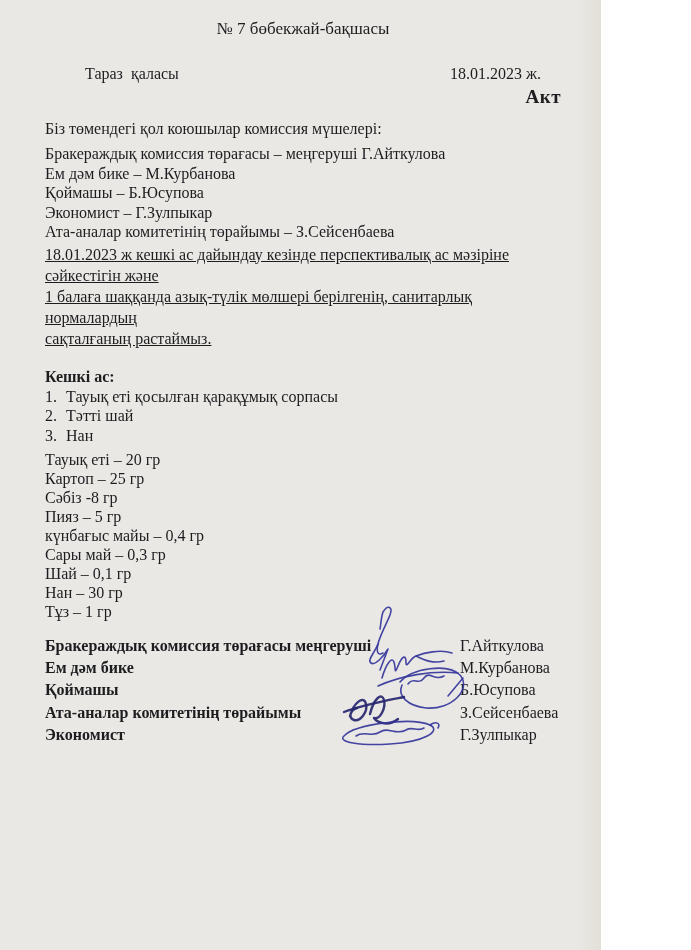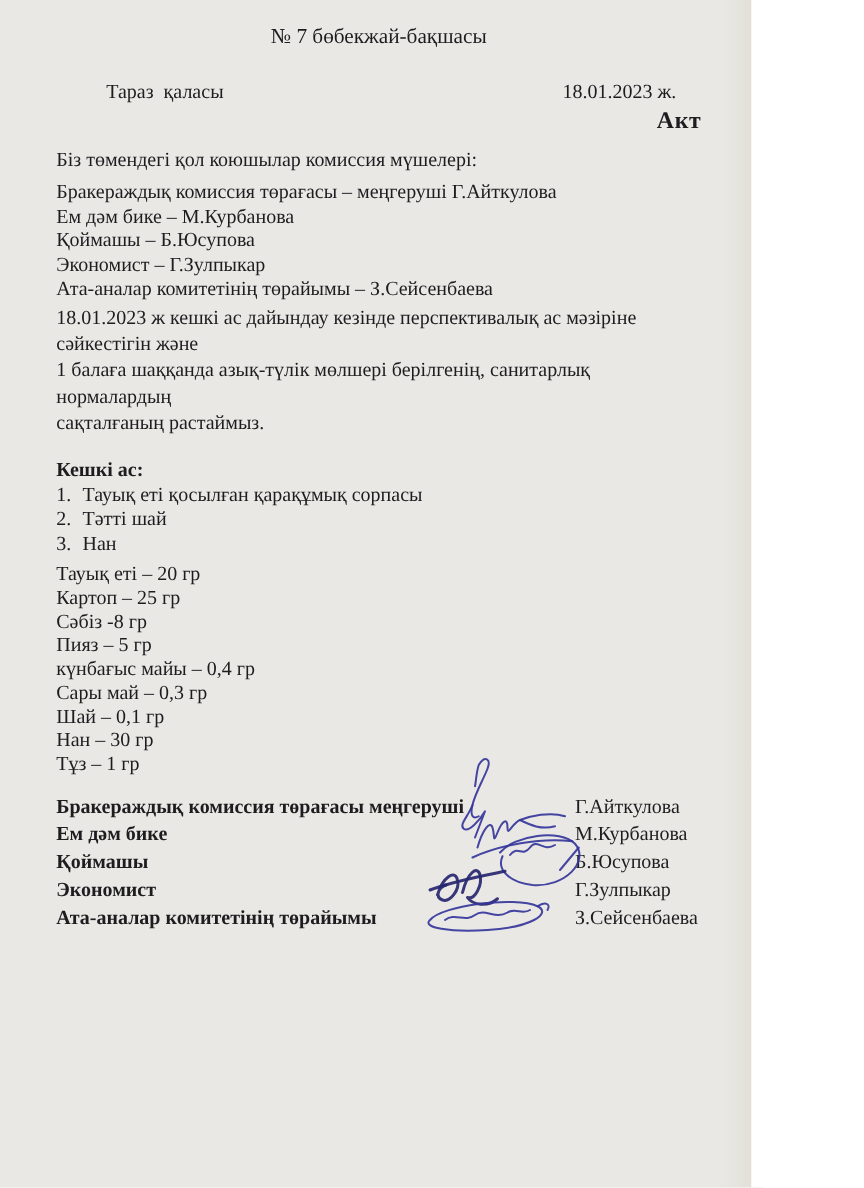--- a/index.html
+++ b/index.html
@@ -36,21 +36,21 @@
     text-align: right;
     font-size: 19px;
     font-weight: bold;
     line-height: 24px;
     letter-spacing: 0.5px;
   }
   .intro { margin-top: 10px; font-size: 16px; line-height: 20px; }
   .members { margin-top: 5px; }
   .members div { font-size: 16px; line-height: 19.5px; }
   .statement { margin-top: 2px; }
-  .statement div { font-size: 16px; line-height: 21px; }
+  .statement div { font-size: 16px; line-height: 21px; text-decoration: underline; }
   .meal-heading {
     margin-top: 18px;
     font-size: 16px;
     font-weight: bold;
     line-height: 20px;
   }
   .meal-items div { font-size: 16px; line-height: 19.5px; }
   .meal-items .num { display: inline-block; width: 21px; }
   .portions { margin-top: 5px; }
   .portions div { font-size: 16px; line-height: 19px; white-space: pre; }
@@ -144,26 +144,26 @@
       </div>
       <div class="sig-row">
         <span class="role">Ем дәм бике</span>
         <span class="name">М.Курбанова</span>
       </div>
       <div class="sig-row">
         <span class="role">Қоймашы</span>
         <span class="name">Б.Юсупова</span>
       </div>
       <div class="sig-row">
+        <span class="role">Ата-аналар комитетінің төрайымы</span>
+        <span class="name">З.Сейсенбаева</span>
+      </div>
+      <div class="sig-row">
         <span class="role">Экономист</span>
         <span class="name">Г.Зулпыкар</span>
-      </div>
-      <div class="sig-row">
-        <span class="role">Ата-аналар комитетінің төрайымы</span>
-        <span class="name">З.Сейсенбаева</span>
       </div>
     </div>
 
   </div>
 
   <svg class="signatures-svg" viewBox="0 0 160 160" aria-hidden="true">
 
     <path d="M63,14 C68,6 73,9 70,17 C66,27 60,37 58,46 C56,54 58,58 63,55 M63,14 C61,20 61,26 60,31"></path>
     <path d="M58,46 C54,56 47,62 51,65 C55,68 64,58 68,51 L60,72"></path>
 

